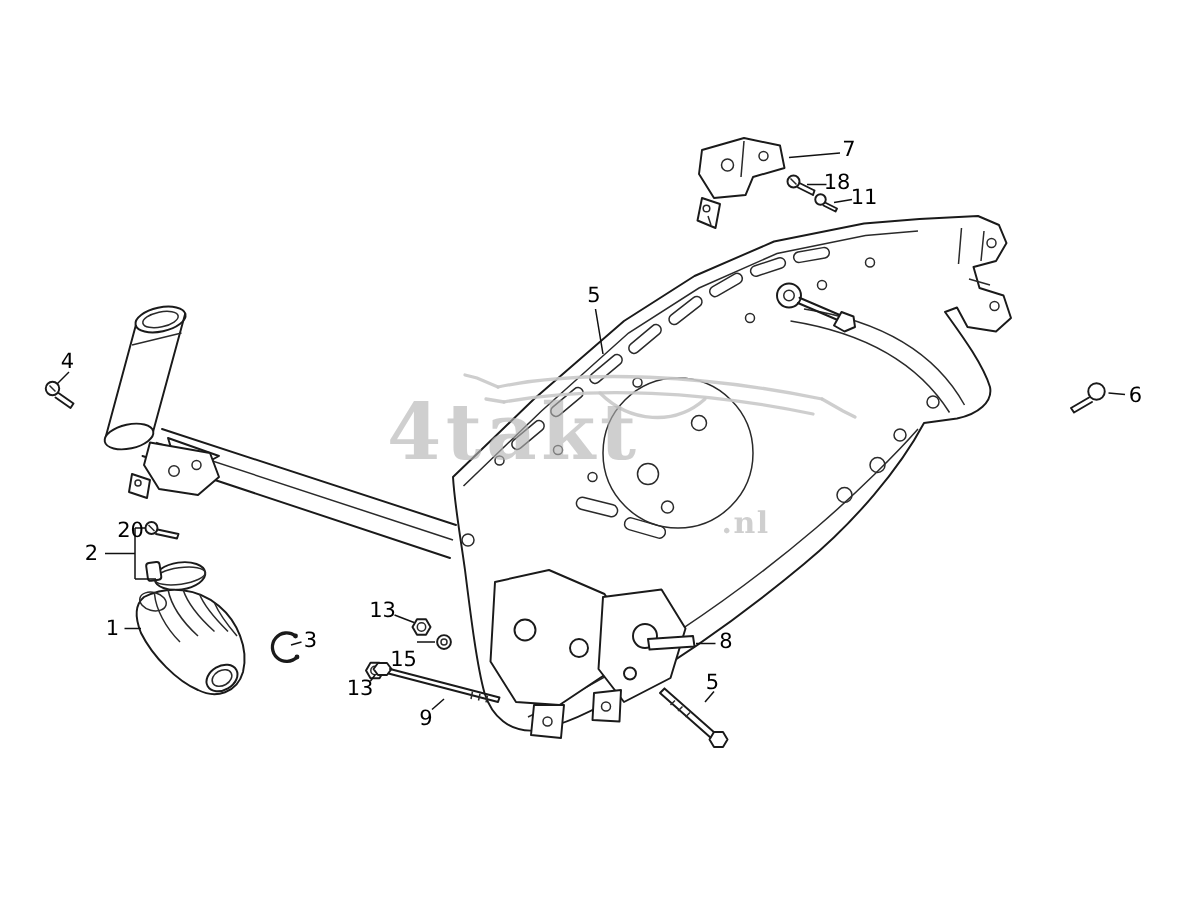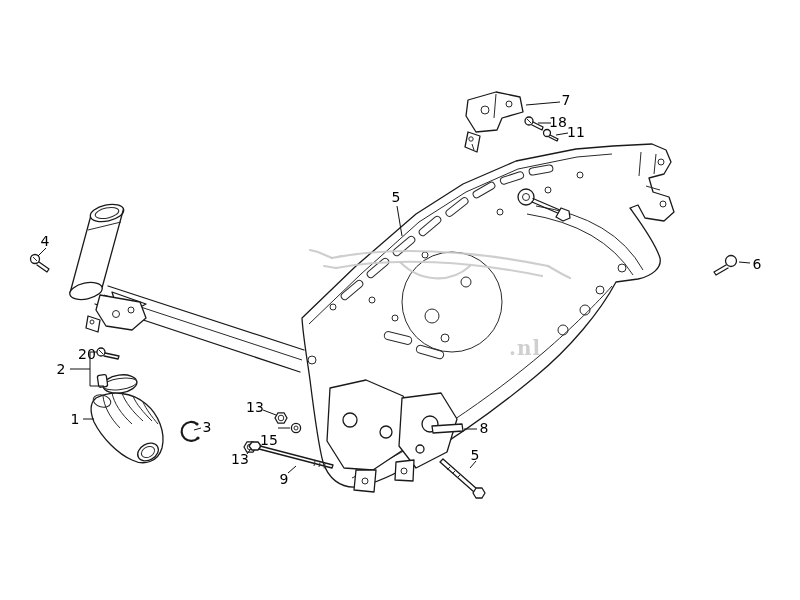--- a/index.html
+++ b/index.html
@@ -5,21 +5,21 @@
   html,body{margin:0;padding:0;background:#fff;}
   .stage{position:relative;width:800px;height:600px;background:#ffffff;overflow:hidden;
          font-family:"DejaVu Sans","Liberation Sans",sans-serif;}
   .stage svg{position:absolute;left:0;top:0;z-index:2;}
   .callout{position:absolute;transform:translate(-50%,-50%);font-size:14px;color:#000;
            z-index:6;line-height:1;user-select:none;}
   .wm{position:absolute;color:#b3b3b3;opacity:.62;font-weight:700;letter-spacing:3px;
       z-index:5;pointer-events:none;font-family:"DejaVu Serif","Liberation Serif",serif;}
   .wm1{left:258px;top:258px;font-size:52px;}
   .wm2{left:294px;top:304px;font-size:52px;}
-  .wm3{left:481px;top:336px;font-size:20px;letter-spacing:1px;margin-left:28px;}
+  .wm3{left:481px;top:336px;font-size:20px;letter-spacing:1px;}
   .ln{stroke:#1a1a1a;fill:none;stroke-width:1.3;stroke-linejoin:round;stroke-linecap:round;}
   .lnw{stroke:#1a1a1a;fill:#ffffff;stroke-width:1.3;stroke-linejoin:round;}
   .thin{stroke:#2a2a2a;stroke-width:1;fill:none;}
   .leader{stroke:#111;stroke-width:1;fill:none;}
   .sketch{stroke:#c9c9c9;stroke-width:2.2;fill:none;opacity:.9;stroke-linecap:round;}
 </style>
 </head>
 <body>
 
 <div class="stage">
@@ -226,20 +226,21 @@
       <path class="leader" d="M201,428 L194,430"></path>
       <path class="leader" d="M263,410 L276,415"></path>
       <path class="leader" d="M278,428 L290,428"></path>
       <path class="leader" d="M247,454 L250,450"></path>
       <path class="leader" d="M288,473 L296,466"></path>
       <path class="leader" d="M477,429 L464,429"></path>
       <path class="leader" d="M476,461 L470,468"></path>
     </g>
   </svg>
 
+  <div class="wm wm1">4takt</div>
   <div class="wm wm3">.nl</div>
 
   <div class="callout" style="left:75px;top:419px">1</div>
   <div class="callout" style="left:61px;top:369px">2</div>
   <div class="callout" style="left:207px;top:427px">3</div>
   <div class="callout" style="left:45px;top:241px">4</div>
   <div class="callout" style="left:396px;top:197px">5</div>
   <div class="callout" style="left:757px;top:264px">6</div>
   <div class="callout" style="left:566px;top:100px">7</div>
   <div class="callout" style="left:484px;top:428px">8</div>

